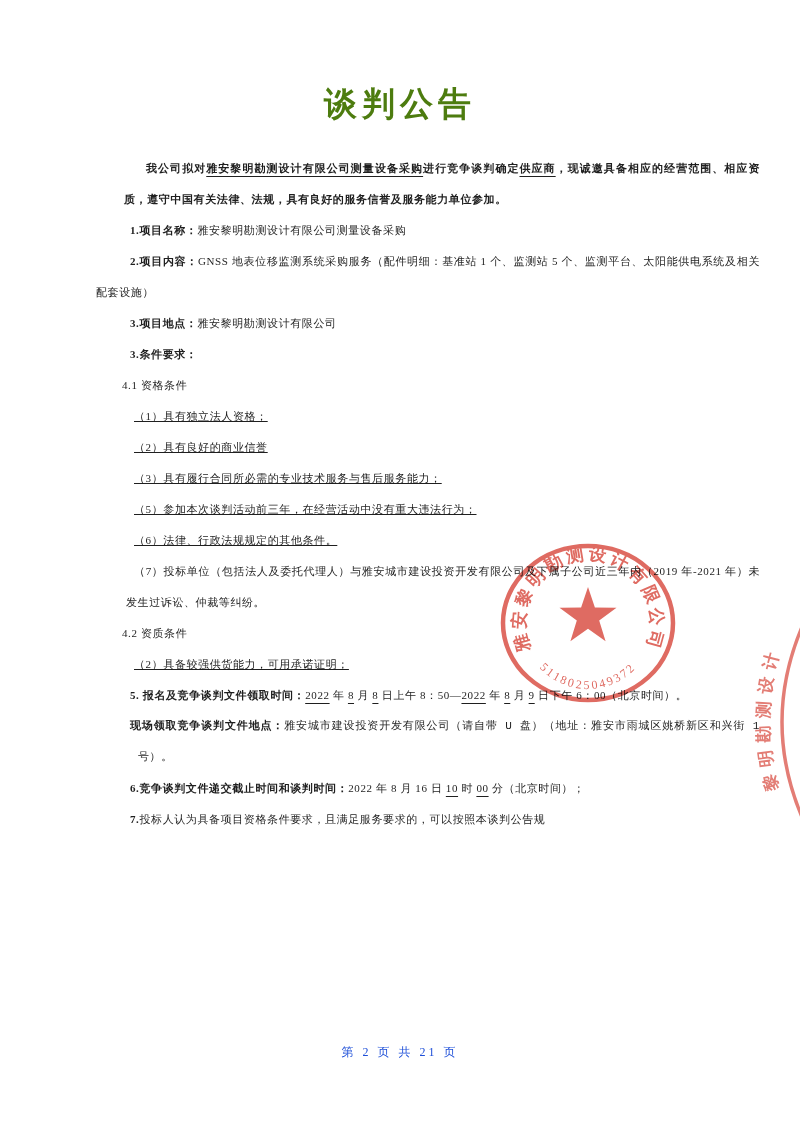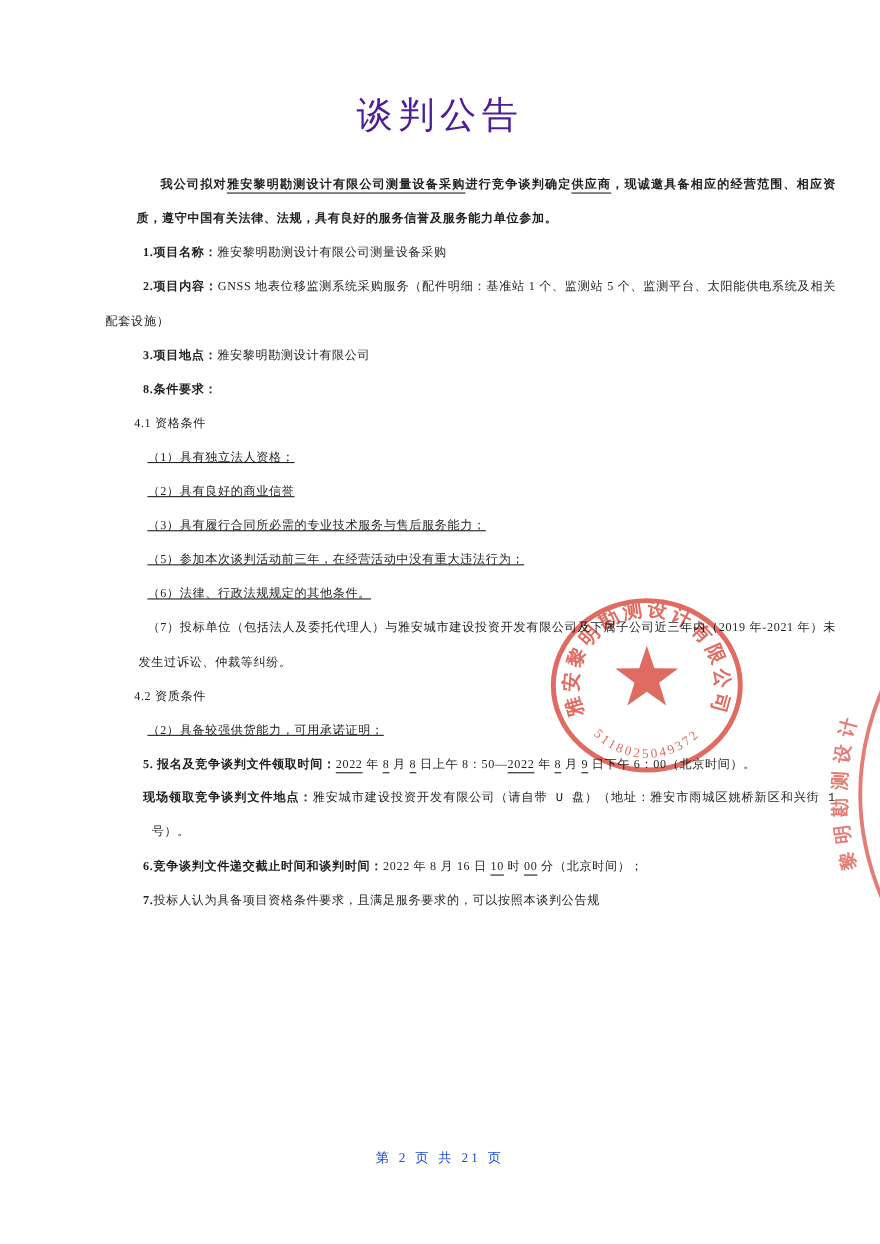--- a/index.html
+++ b/index.html
@@ -9,23 +9,23 @@
     background:#ffffff;
     overflow:hidden;
     font-family:"Liberation Serif","DejaVu Serif",serif;
     color:#1f1f1f;
   }
   .doc-title{
     margin:0;
     padding-top:82px;
     text-align:center;
     font-size:33px;
-    font-weight:normal;
+    font-weight:bold;
     letter-spacing:5px;
-    color:#4c1d95;
+    color:#4d7c0f;
   }
   .doc-body{
     margin:26px 40px 0 96px;
     font-size:11px;
     line-height:31px;
     letter-spacing:0.6px;
     text-align:justify;
   }
   .para{margin:0;}
   .b{font-weight:bold;}
@@ -62,21 +62,21 @@
 
 <div class="page">
 
   <h1 class="doc-title">谈判公告</h1>
 
   <div class="doc-body">
       <p class="para p-intro"><span class="b">我公司拟对</span><span class="b u">雅安黎明勘测设计有限公司测量设备采购</span><span class="b">进行竞争谈判确定</span><span class="b u">供应商</span><span class="b">，现诚邀具备相应的经营范围、相应资质，遵守中国有关法律、法规，具有良好的服务信誉及服务能力单位参加。</span></p>
       <p class="para p-item"><span class="b">1.项目名称：</span><span>雅安黎明勘测设计有限公司测量设备采购</span></p>
       <p class="para p-item"><span class="b">2.项目内容：</span><span>GNSS 地表位移监测系统采购服务（配件明细：基准站 1 个、监测站 5 个、监测平台、太阳能供电系统及相关配套设施）</span></p>
       <p class="para p-item"><span class="b">3.项目地点：</span><span>雅安黎明勘测设计有限公司</span></p>
-      <p class="para p-item"><span class="b">8.条件要求：</span></p>
+      <p class="para p-item"><span class="b">3.条件要求：</span></p>
       <p class="para p-sub"><span>4.1 资格条件</span></p>
       <p class="para p-paren"><span>（1）具有独立法人资格；</span></p>
       <p class="para p-paren"><span>（2）具有良好的商业信誉</span></p>
       <p class="para p-paren"><span>（3）具有履行合同所必需的专业技术服务与售后服务能力；</span></p>
       <p class="para p-paren"><span>（5）参加本次谈判活动前三年，在经营活动中没有重大违法行为；</span></p>
       <p class="para p-paren"><span>（6）法律、行政法规规定的其他条件。</span></p>
       <p class="para p-paren7"><span>（7）投标单位（包括法人及委托代理人）与雅安城市建设投资开发有限公司及下属子公司近三年内（2019 年-2021 年）未发生过诉讼、仲裁等纠纷。</span></p>
       <p class="para p-sub"><span>4.2 资质条件</span></p>
       <p class="para p-paren"><span>（2）具备较强供货能力，可用承诺证明；</span></p>
       <p class="para p-item"><span class="b">5. 报名及竞争谈判文件领取时间：</span><span class="u">2022</span><span> 年 </span><span class="u">8</span><span> 月 </span><span class="u">8</span><span> 日上午 8：50—</span><span class="u">2022</span><span> 年 </span><span class="u">8</span><span> 月 </span><span class="u">9</span><span> 日下午 6：00（北京时间）。</span></p>

